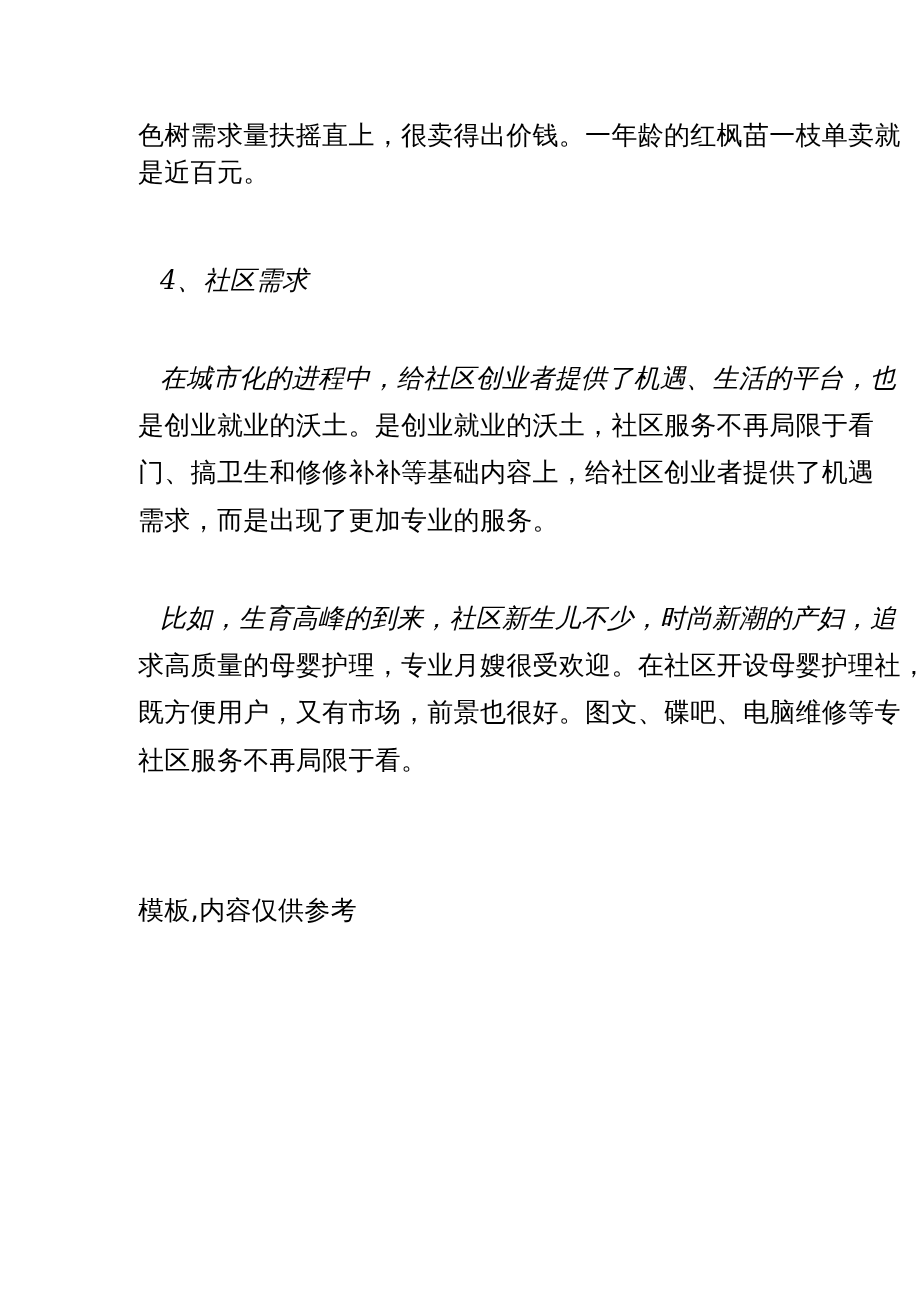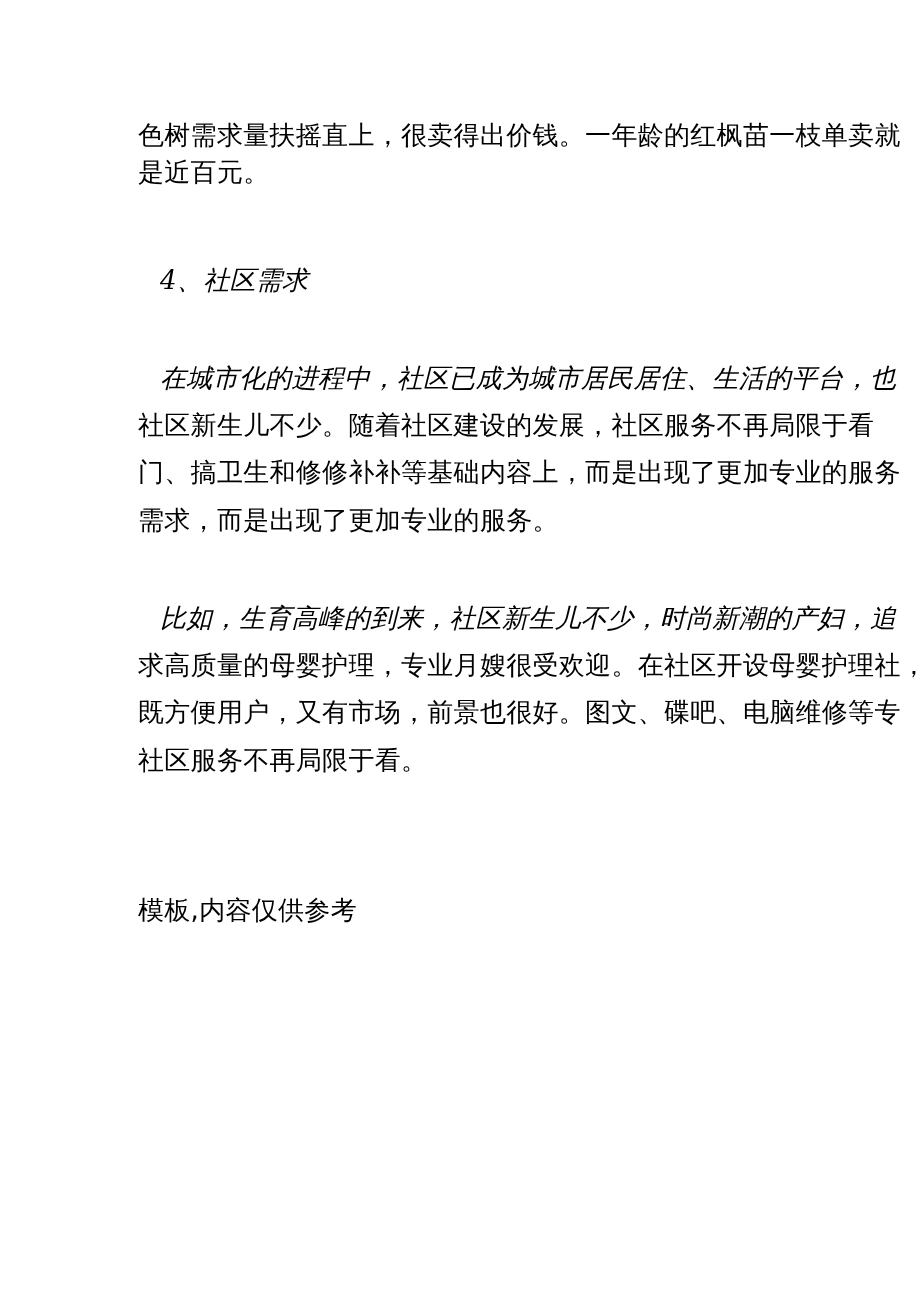--- a/index.html
+++ b/index.html
@@ -15,23 +15,23 @@
 
 <div>
   <div>
     <div class="line" style="top:123px">色树需求量扶摇直上，很卖得出价钱。一年龄的红枫苗一枝单卖就</div>
     <div class="line" style="top:160px">是近百元。</div>
   </div>
 
   <div class="line indent" style="top:268px">4、社区需求</div>
 
   <div>
-    <div class="line indent" style="top:366px">在城市化的进程中，社区已成为城市居民居住、生活的平台，也</div>
-    <div class="line" style="top:413px">社区新生儿不少。随着社区建设的发展，社区服务不再局限于看</div>
-    <div class="line" style="top:460px">门、搞卫生和修修补补等基础内容上，而是出现了更加专业的服务</div>
+    <div class="line indent" style="top:366px">在城市化的进程中，给社区创业者提供了机遇、生活的平台，也</div>
+    <div class="line" style="top:413px">是创业就业的沃土。是创业就业的沃土，社区服务不再局限于看</div>
+    <div class="line" style="top:460px">门、搞卫生和修修补补等基础内容上，给社区创业者提供了机遇</div>
     <div class="line" style="top:508px">需求，而是出现了更加专业的服务。</div>
   </div>
 
   <div>
     <div class="line indent" style="top:606px">比如，生育高峰的到来，社区新生儿不少，时尚新潮的产妇，追</div>
     <div class="line" style="top:653px">求高质量的母婴护理，专业月嫂很受欢迎。在社区开设母婴护理社，</div>
     <div class="line" style="top:700px">既方便用户，又有市场，前景也很好。图文、碟吧、电脑维修等专</div>
     <div class="line" style="top:748px">社区服务不再局限于看。</div>
   </div>
 

